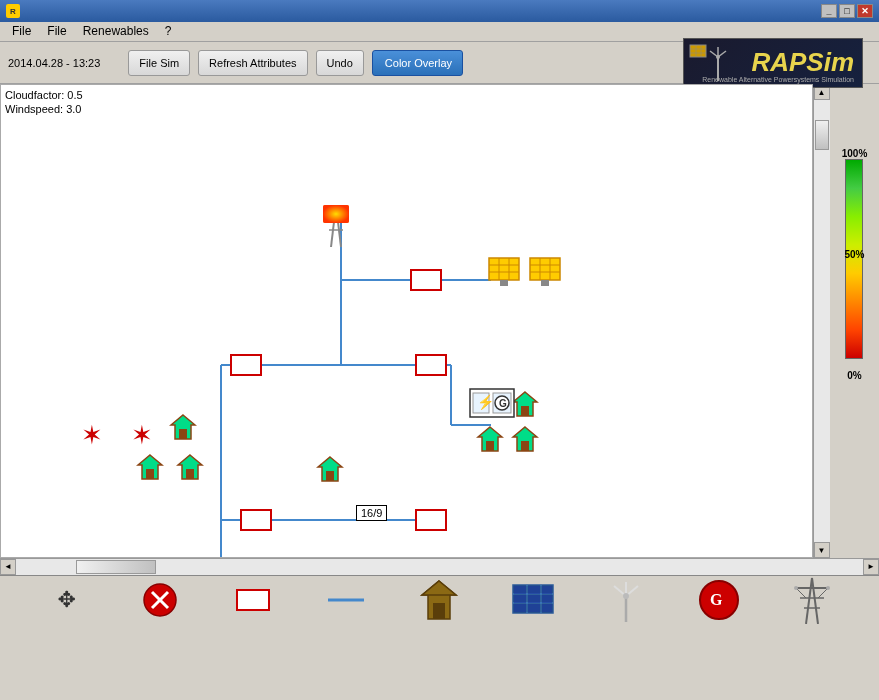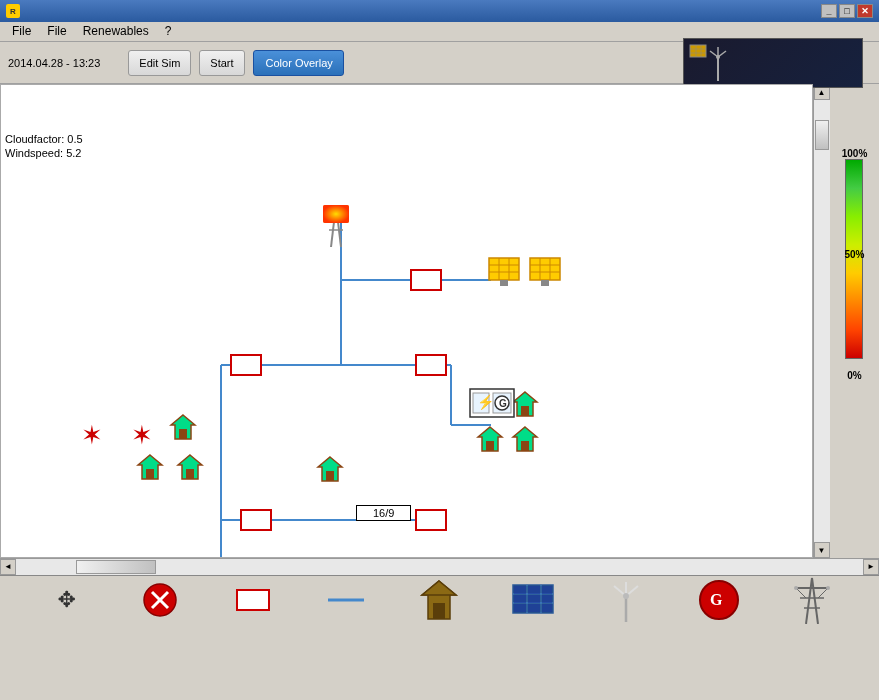--- a/index.html
+++ b/index.html
@@ -155,34 +155,33 @@
       position: absolute;
       display: flex; align-items: center; justify-content: center;
     }
 
     
     .sim-info {
       position: absolute;
       font-size: 11px;
       color: #000;
       left: 4px;
-      margin-top: 44px;
     }
 
     svg.wires {
       position: absolute;
       top: 0; left: 0;
       pointer-events: none;
     }
 
     .tooltip-box {
       position: absolute;
       background: white;
       border: 1px solid #000;
-      padding: 1px 16px;
+      padding: 1px 4px;
       font-size: 11px;
       white-space: nowrap;
     }
   </style>
 </head>
 <body>
 
 <div id="titlebar">
   <div id="titlebar-left">
     <div id="titlebar-icon">R</div>
@@ -196,22 +195,23 @@
 
 <div id="menubar">
   <div class="menu-item">File</div>
   <div class="menu-item">File</div>
   <div class="menu-item">Renewables</div>
   <div class="menu-item">?</div>
 </div>
 
 <div id="toolbar">
   <div id="datetime">2014.04.28 - 13:23</div>
-  <button class="toolbar-btn">Edit Sim</button>
-  <button class="toolbar-btn">Start</button>
+  <button class="toolbar-btn">File Sim</button>
+  <button class="toolbar-btn">Refresh Attributes</button>
+  <button class="toolbar-btn">Undo</button>
   <button class="toolbar-btn active">Color Overlay</button>
 
   <div id="logo-area">
     <div id="logo-box">
 
       <div id="logo-icon">
         <svg width="40" height="40" viewBox="0 0 40 40">
 
           <rect x="2" y="2" width="16" height="12" fill="#cc9900" stroke="#888" stroke-width="1"></rect>
           <line x1="2" y1="6" x2="18" y2="6" stroke="#888" stroke-width="0.5"></line>
@@ -219,31 +219,35 @@
           <line x1="8" y1="2" x2="8" y2="14" stroke="#888" stroke-width="0.5"></line>
           <line x1="13" y1="2" x2="13" y2="14" stroke="#888" stroke-width="0.5"></line>
 
           <line x1="30" y1="14" x2="30" y2="38" stroke="#aaa" stroke-width="2"></line>
           <line x1="30" y1="14" x2="22" y2="8" stroke="#aaa" stroke-width="1.5"></line>
           <line x1="30" y1="14" x2="38" y2="8" stroke="#aaa" stroke-width="1.5"></line>
           <line x1="30" y1="14" x2="30" y2="4" stroke="#aaa" stroke-width="1.5"></line>
           <circle cx="30" cy="14" r="2" fill="#aaa"></circle>
         </svg>
       </div>
+      <div style="display:flex; flex-direction:column; align-items:flex-end;">
+        <div id="logo-text">RAPSim</div>
+        <div id="logo-sub">Renewable Alternative Powersystems Simulation</div>
+      </div>
     </div>
   </div>
 </div>
 
 <div id="main-area" style="height:490px; display:flex; flex-direction:column;">
 
   <div style="display:flex; flex:1; overflow:hidden;">
     <div id="canvas-container" class="grid-bg" style="flex:1; position:relative; overflow:hidden;">
 
       <div class="sim-info" style="top: 4px;">Cloudfactor: 0.5</div>
-      <div class="sim-info" style="top: 18px;">Windspeed: 5.2</div>
+      <div class="sim-info" style="top: 18px;">Windspeed: 3.0</div>
 
       <svg class="wires" width="820" height="480">
 
         <line x1="340" y1="130" x2="340" y2="280" stroke="#4488cc" stroke-width="2"></line>
 
         <line x1="340" y1="195" x2="490" y2="195" stroke="#4488cc" stroke-width="2"></line>
 
         <line x1="220" y1="280" x2="450" y2="280" stroke="#4488cc" stroke-width="2"></line>
 
         <line x1="220" y1="280" x2="220" y2="435" stroke="#4488cc" stroke-width="2"></line>

